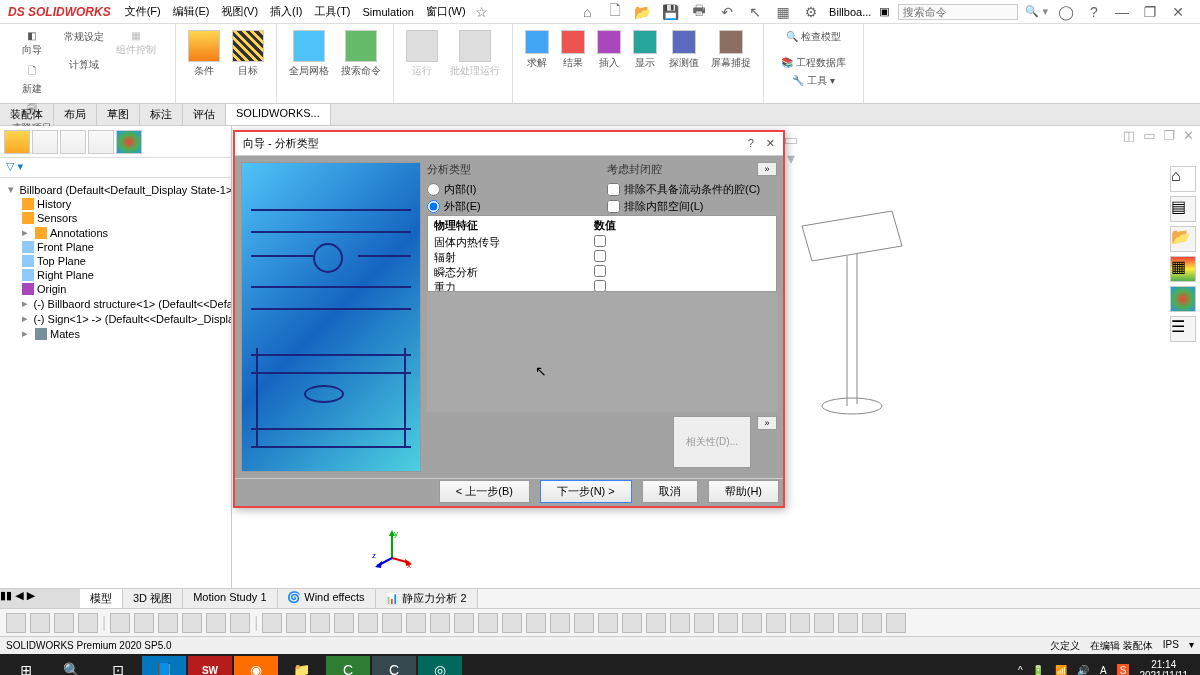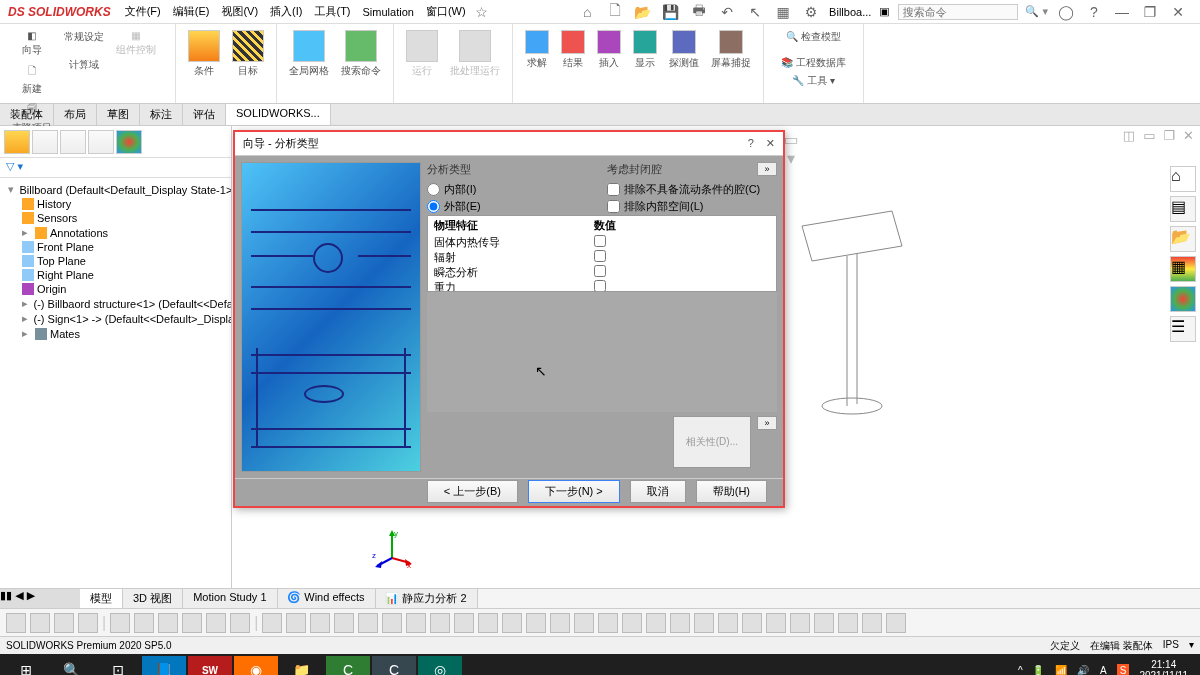--- a/index.html
+++ b/index.html
@@ -89,21 +89,21 @@
 .grid-head { display: flex; font-size: 11px; background: #fff; }
 .gh-cell { padding: 2px 6px; font-weight: bold; }
 .gh-cell.c1 { width: 160px; }
 .grid-row { display: flex; font-size: 11px; }
 .gr-cell { padding: 0px 6px; }
 .gr-cell.c1 { width: 160px; }
 .gr-cell.c2 input { width: 12px; height: 12px; }
 .grid-gray { flex: 1; background: #a9a9a9; margin-top: 0; min-height: 120px; }
 .dep-row { display: flex; justify-content: flex-end; gap: 6px; padding: 4px 0; }
 .dep-btn { font-size: 10px; padding: 18px 12px; background: #eee; border: 1px solid #999; color: #999; }
-.modal-foot { height: 26px; border-top: 1px solid #ccc; display: flex; justify-content: flex-end; align-items: center; gap: 10px; padding: 0 16px; }
+.modal-foot { height: 26px; border-top: 1px solid #ccc; display: flex; justify-content: flex-end; align-items: center; gap: 10px; padding: 0 4px; }
 .mf-btn { font-size: 11px; padding: 3px 16px; background: linear-gradient(#fafafa,#e8e8e8); border: 1px solid #999; }
 .mf-btn.primary { border: 1px solid #3b82f6; }
 </style>
 </head>
 <body>
 
 <div class="menubar">
   <span class="sw-logo"><span style="color:#d32f2f">DS </span><span>SOLIDWORKS</span></span>
   <span class="menu-item">文件(F)</span>
   <span class="menu-item">编辑(E)</span>

